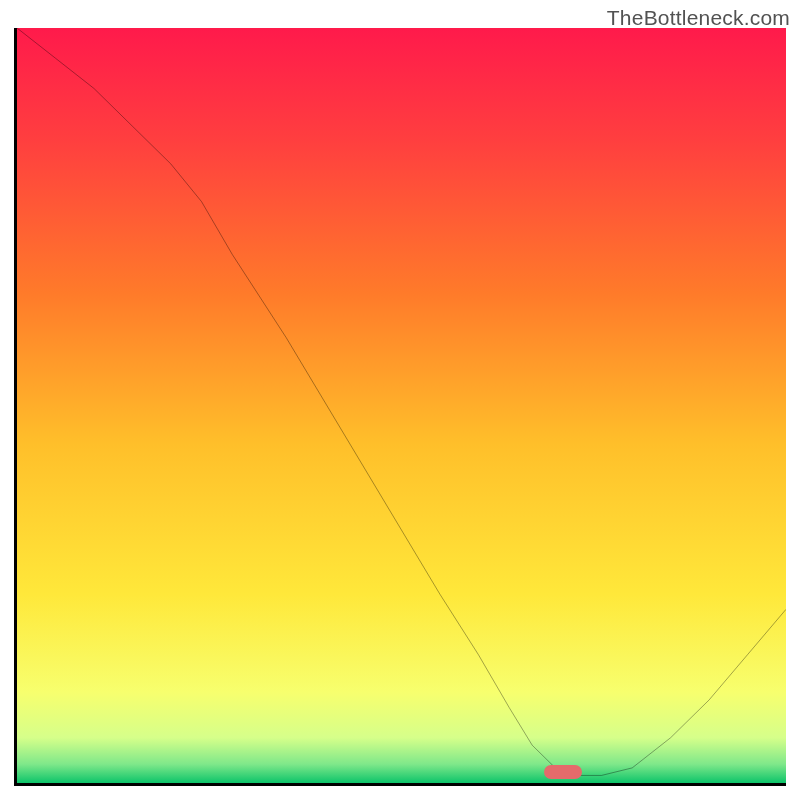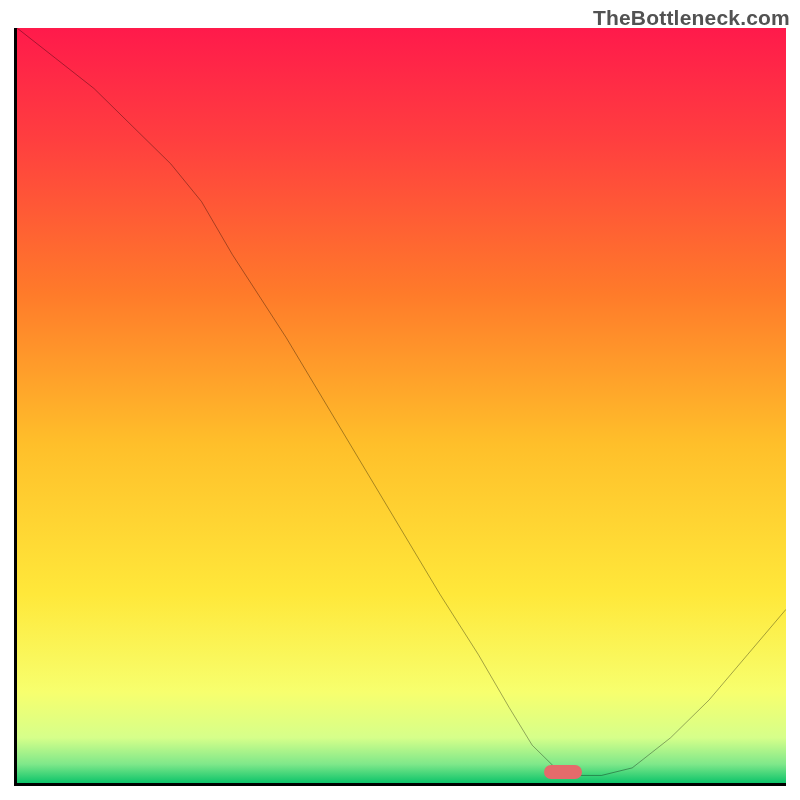--- a/index.html
+++ b/index.html
@@ -9,21 +9,21 @@
     height: 800px;
     background: #ffffff;
     font-family: Arial, Helvetica, sans-serif;
     overflow: hidden;
   }
   .watermark {
     position: absolute;
     top: 6px;
     right: 10px;
     font-size: 21px;
-    font-weight: 700;
+    font-weight: 400;
     color: #525252;
     letter-spacing: 0.2px;
     z-index: 20;
   }
   .plot {
     position: absolute;
     left: 14px;
     top: 28px;
     width: 772px;
     height: 758px;

